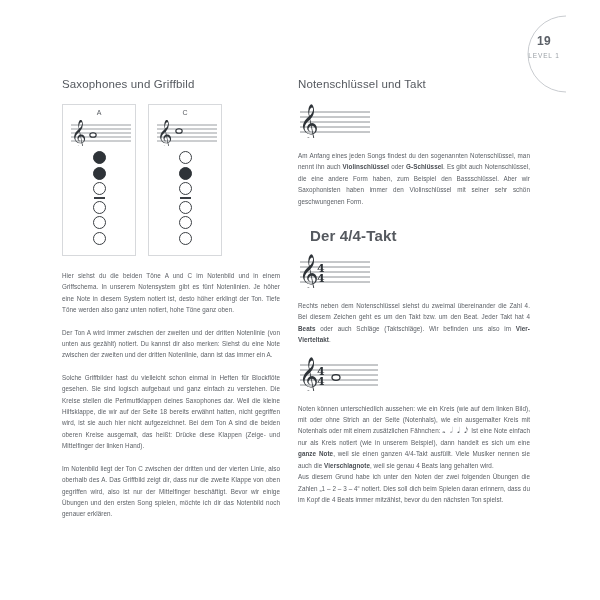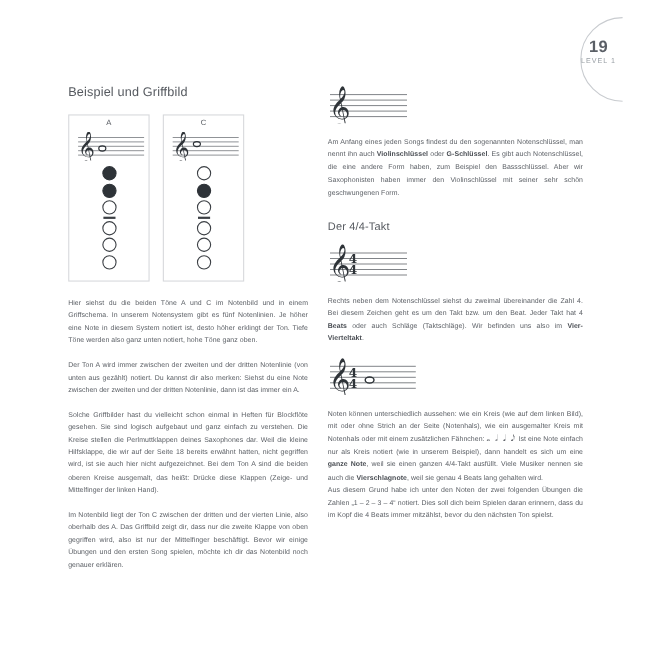--- a/index.html
+++ b/index.html
@@ -32,21 +32,21 @@
     left: -16px;
     width: 80px;
     height: 80px;
   }
   .badge-num {
     position: absolute;
     top: 20px;
     left: 0px;
     width: 48px;
     text-align: center;
-    font-size: 15px;
+    font-size: 12px;
     font-weight: bold;
     color: #5a5f66;
     letter-spacing: 0.3px;
   }
   .badge-level {
     position: absolute;
     top: 38px;
     left: -2px;
     width: 52px;
     text-align: center;
@@ -64,23 +64,23 @@
   .col-right { left: 298px; width: 232px; }
 
   h2.section-title {
     margin: 0 0 14px 0;
     font-size: 11.5px;
     font-weight: normal;
     color: #55595f;
     letter-spacing: 0.15px;
   }
   h3.sub-title {
-    margin: 20px 0 10px 0;
-    font-size: 10px;
-    font-weight: normal;
+    margin: 20px 0 10px 12px;
+    font-size: 15px;
+    font-weight: bold;
     color: #55595f;
     letter-spacing: 0.15px;
   }
 
   p.body-text {
     margin: 0 0 11px 0;
     font-size: 6.3px;
     line-height: 11.4px;
     text-align: justify;
     color: #5c6066;
@@ -161,21 +161,21 @@
 <div class="page-badge">
   <svg class="badge-arc" viewBox="0 0 80 80">
     <path d="M 62 2 A 38 38 0 1 0 62 78" fill="none" stroke="#c9ccd0" stroke-width="1"></path>
   </svg>
   <div class="badge-num">19</div>
   <div class="badge-level">LEVEL 1</div>
 </div>
 
 <div class="col col-left">
 
-  <h2 class="section-title">Beispiel und Griffbild</h2>
+  <h2 class="section-title">Saxophones und Griffbild</h2>
 
   <div class="charts-row">
 
     <div class="chart-box">
       <div class="chart-label">A</div>
       <svg class="chart-staff" viewBox="0 0 66 26">
         <g stroke="#6f7378" stroke-width="0.7">
           <line x1="4" y1="5" x2="64" y2="5"></line>
           <line x1="4" y1="9" x2="64" y2="9"></line>
           <line x1="4" y1="13" x2="64" y2="13"></line>
@@ -224,20 +224,21 @@
 
   <p class="body-text">Hier siehst du die beiden Töne A und C im Notenbild und in einem Griffschema. In unserem Notensystem gibt es fünf Notenlinien. Je höher eine Note in diesem System notiert ist, desto höher erklingt der Ton. Tiefe Töne werden also ganz unten notiert, hohe Töne ganz oben.</p>
   <p class="body-text">Der Ton A wird immer zwischen der zweiten und der dritten Notenlinie (von unten aus gezählt) notiert. Du kannst dir also merken: Siehst du eine Note zwischen der zweiten und der dritten Notenlinie, dann ist das immer ein A.</p>
   <p class="body-text">Solche Griffbilder hast du vielleicht schon einmal in Heften für Blockflöte gesehen. Sie sind logisch aufgebaut und ganz einfach zu verstehen. Die Kreise stellen die Perlmuttklappen deines Saxophones dar. Weil die kleine Hilfsklappe, die wir auf der Seite 18 bereits erwähnt hatten, nicht gegriffen wird, ist sie auch hier nicht aufgezeichnet. Bei dem Ton A sind die beiden oberen Kreise ausgemalt, das heißt: Drücke diese Klappen (Zeige- und Mittelfinger der linken Hand).</p>
   <p class="body-text">Im Notenbild liegt der Ton C zwischen der dritten und der vierten Linie, also oberhalb des A. Das Griffbild zeigt dir, dass nur die zweite Klappe von oben gegriffen wird, also ist nur der Mittelfinger beschäftigt. Bevor wir einige Übungen und den ersten Song spielen, möchte ich dir das Notenbild noch genauer erklären.</p>
 
 </div>
 
 <div class="col col-right">
 
+  <h2 class="section-title">Notenschlüssel und Takt</h2>
 
   <div class="staff-wrap">
     <svg width="80" height="34" viewBox="0 0 80 34">
       <g stroke="#6f7378" stroke-width="0.8">
         <line x1="2" y1="8" x2="72" y2="8"></line>
         <line x1="2" y1="13" x2="72" y2="13"></line>
         <line x1="2" y1="18" x2="72" y2="18"></line>
         <line x1="2" y1="23" x2="72" y2="23"></line>
         <line x1="2" y1="28" x2="72" y2="28"></line>
       </g>

